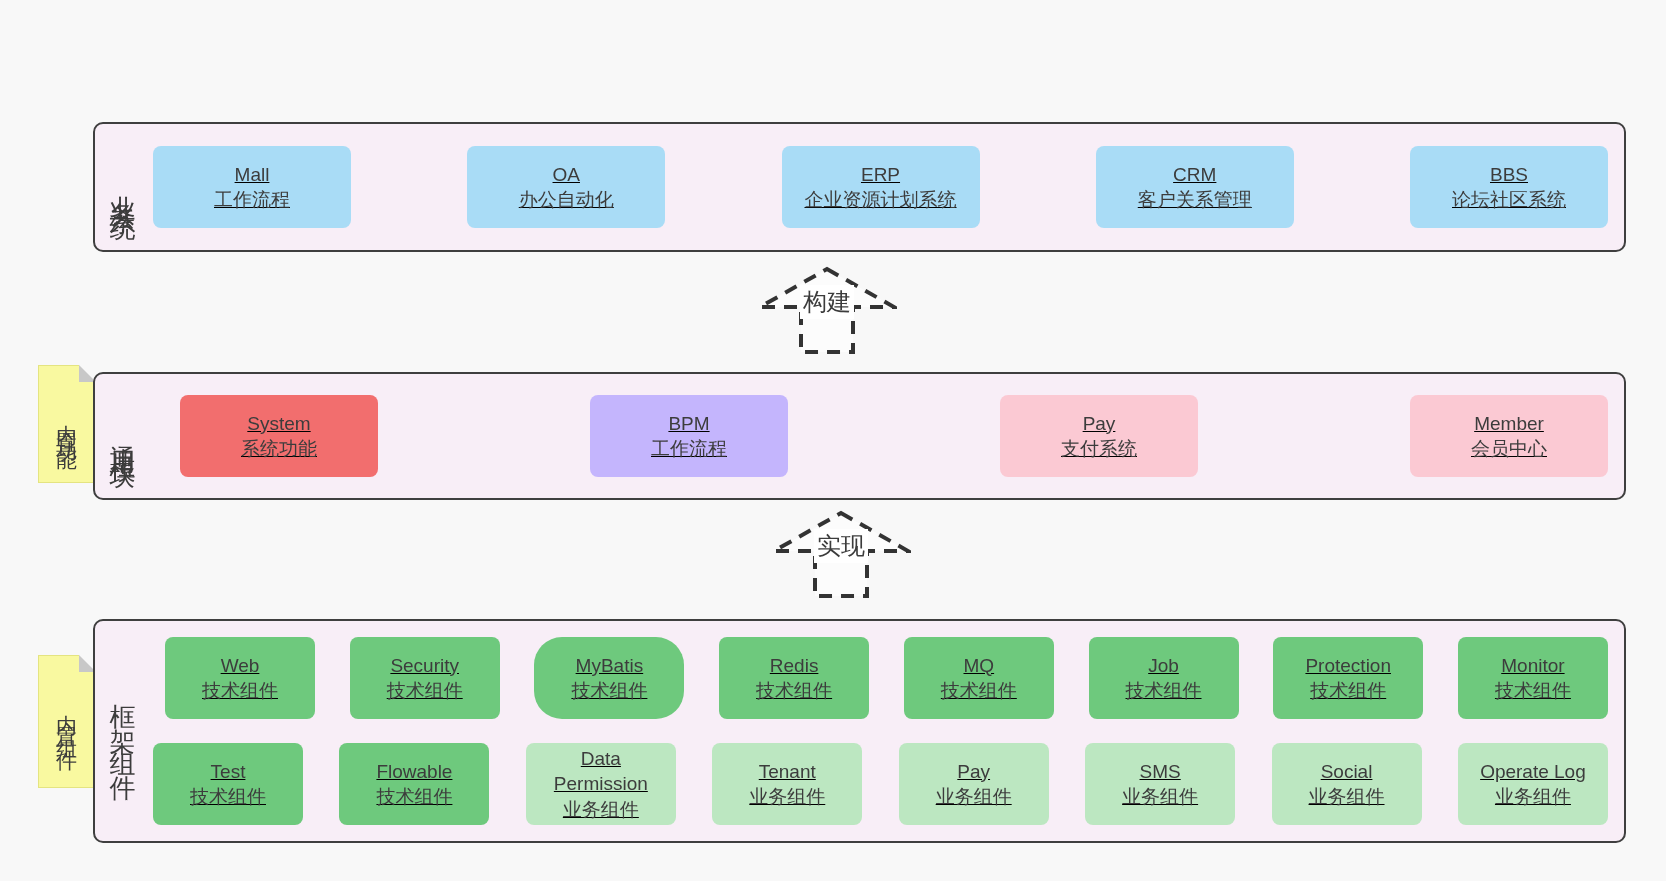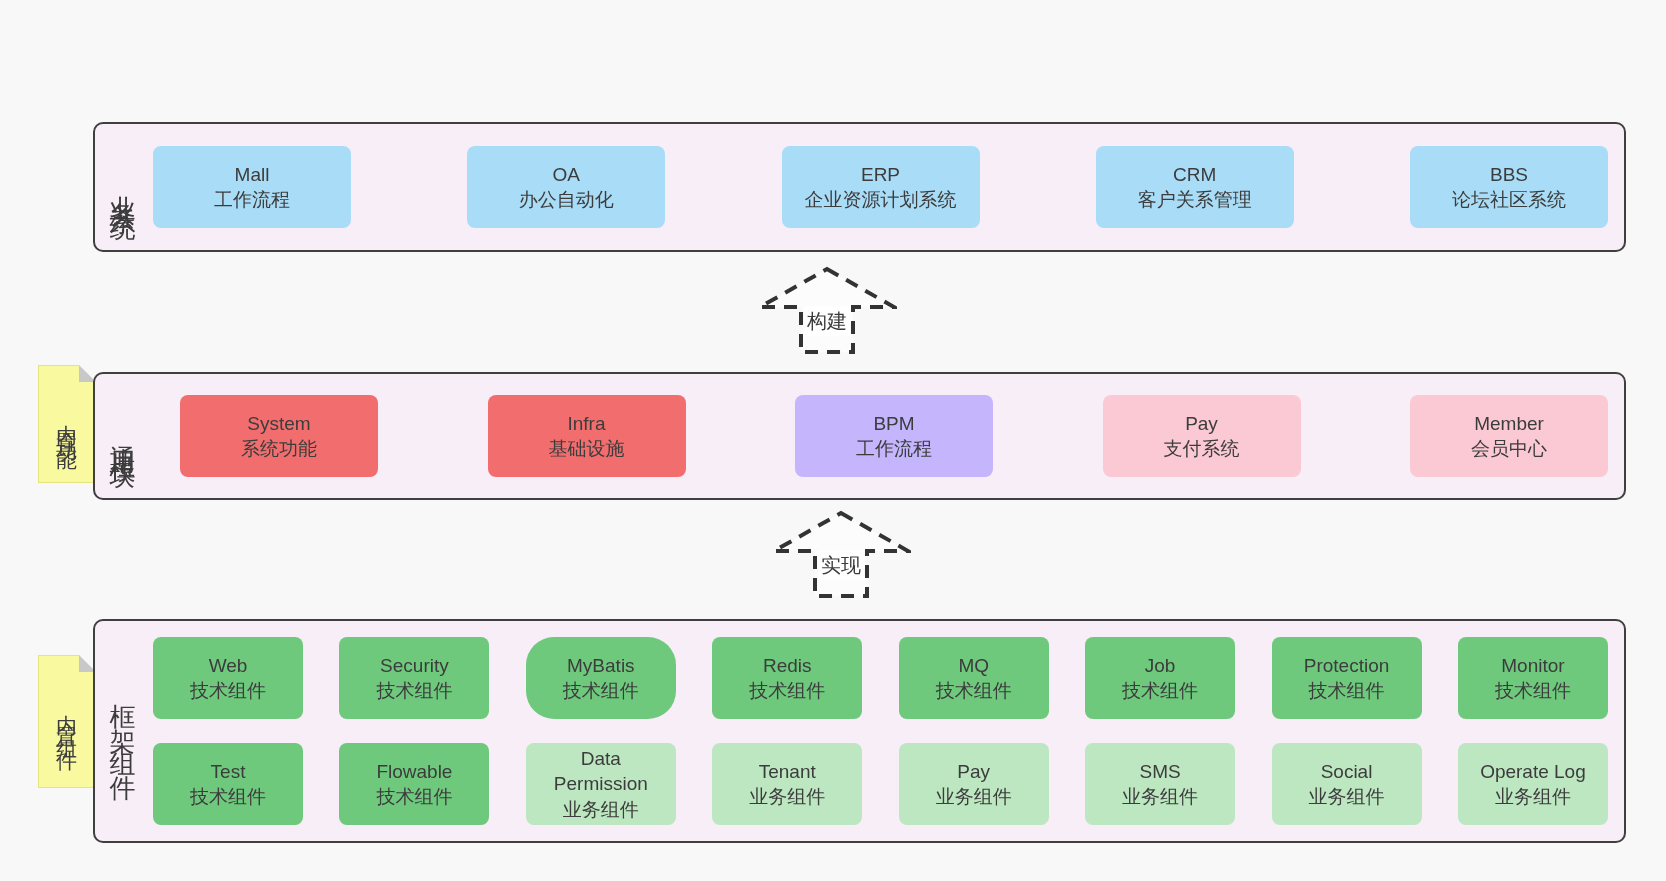--- a/index.html
+++ b/index.html
@@ -15,21 +15,21 @@
   #band-1 { top:372px; height:128px; }
   #band-2 { top:619px; height:224px; }
 
   .band-label-wrap { flex:none; width:56px; display:flex; align-items:center; justify-content:center; align-self:stretch; }
   .band-label {
     writing-mode:vertical-rl; text-orientation:upright;
     font-size:26px; color:#3c3c3c; letter-spacing:6px; line-height:1;
   }
   #band-2 .band-label { letter-spacing:24px; }
 
-  .band-rows { flex:1; display:flex; flex-direction:column; gap:24px; padding:0 16px 0 2px; }
+  .band-rows { flex:1; display:flex; flex-direction:column; gap:24px; padding:0 16px 0 2px;text-decoration:underline; }
   .row { display:flex; justify-content:space-between; }
 
   .box {
     height:82px; border-radius:8px; box-sizing:border-box;
     display:flex; flex-direction:column; align-items:center; justify-content:center;
     text-align:center; color:#3c3c3c; font-size:19px; line-height:1.34; padding:0 8px;
   }
   .box-w-lg { flex:none; width:198px; }
   .box-w-sm { flex:none; width:150px; }
 
@@ -50,22 +50,22 @@
     font-size:21px; color:#3c3c3c; letter-spacing:8px; line-height:1;
   }
   #sticky-1 .sticky-label { letter-spacing:12px; }
 
   
   .arrow { position:absolute; width:140px; height:90px; z-index:3; }
   #arrow-0 { left:757px; top:266px; }
   #arrow-1 { left:771px; top:510px; }
   .arrow svg { display:block; }
   .arrow-label {
-    position:absolute; left:50%; top:55px; transform:translate(-50%,-50%);
-    background:#ffffff; color:#3c3c3c; font-size:20px; padding:1px 3px; white-space:nowrap;
+    position:absolute; left:50%; top:36px; transform:translate(-50%,-50%);
+    background:#ffffff; color:#3c3c3c; font-size:24px; padding:1px 3px; white-space:nowrap;
   }
 </style>
 </head>
 <body style="background: rgb(248, 248, 248);">
 
 <div class="canvas">
 
   <div class="sticky" id="sticky-0" style="background: rgb(249, 249, 160);">
     <span class="sticky-label">内置功能</span>
   </div>
@@ -113,24 +113,20 @@
   <div class="band" id="band-1" style="background: rgb(248, 238, 247); border-color: rgb(63, 63, 63);">
     <div class="band-label-wrap">
       <span class="band-label">通用模块</span>
     </div>
     <div class="band-rows">
         <div class="row">
           <div class="box box-w-lg" style="background: rgb(242, 110, 110); margin-left: 27px;">
             <div>System</div>
             <div>系统功能</div>
           </div>
-          <div class="box box-w-lg" style="background: rgb(242, 110, 110);">
-            <div>Infra</div>
-            <div>基础设施</div>
-          </div>
           <div class="box box-w-lg" style="background: #c4b5fd;">
             <div>BPM</div>
             <div>工作流程</div>
           </div>
           <div class="box box-w-lg" style="background: rgb(251, 201, 211);">
             <div>Pay</div>
             <div>支付系统</div>
           </div>
           <div class="box box-w-lg" style="background: rgb(251, 201, 211);">
             <div>Member</div>
@@ -146,21 +142,21 @@
     </svg>
     <span class="arrow-label">实现</span>
   </div>
 
   <div class="band" id="band-2" style="background: rgb(248, 238, 247); border-color: rgb(63, 63, 63);">
     <div class="band-label-wrap">
       <span class="band-label">框架组件</span>
     </div>
     <div class="band-rows">
         <div class="row">
-          <div class="box box-w-sm" style="background: rgb(110, 201, 125);">
+          <div class="box box-w-sm" style="background: rgb(110, 201, 125); margin-left: 12px;">
             <div>Web</div>
             <div>技术组件</div>
           </div>
           <div class="box box-w-sm" style="background: rgb(110, 201, 125);">
             <div>Security</div>
             <div>技术组件</div>
           </div>
           <div class="box box-w-sm" style="background: rgb(110, 201, 125); border-radius: 28px;">
             <div>MyBatis</div>
             <div>技术组件</div>

